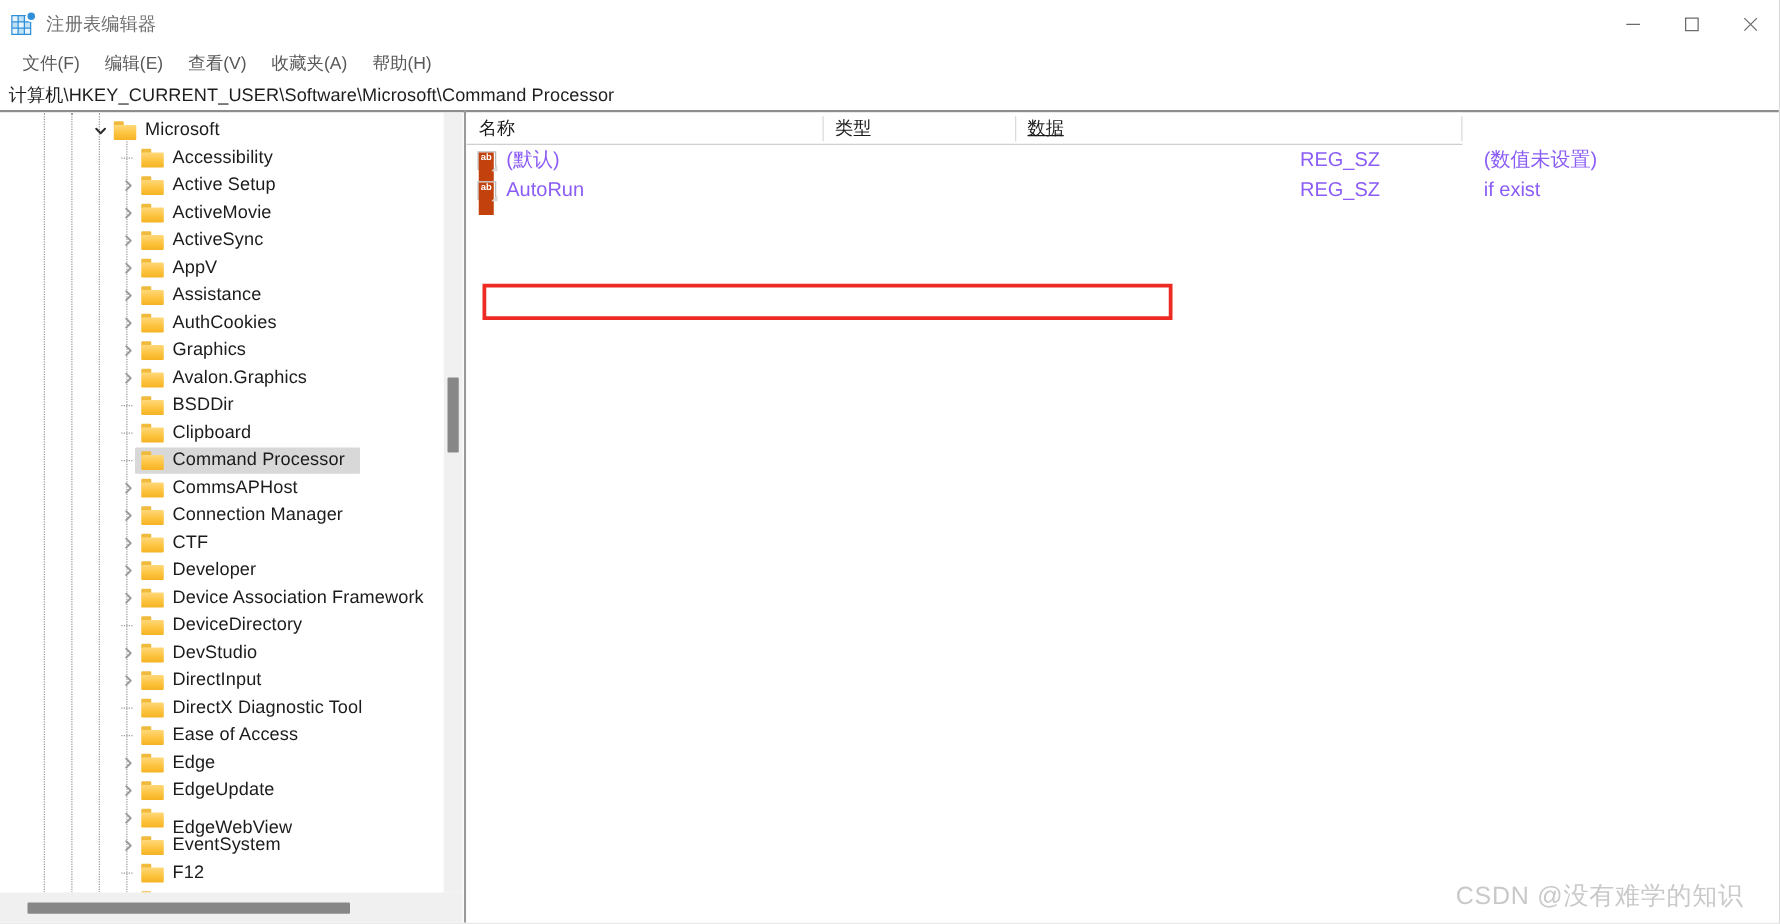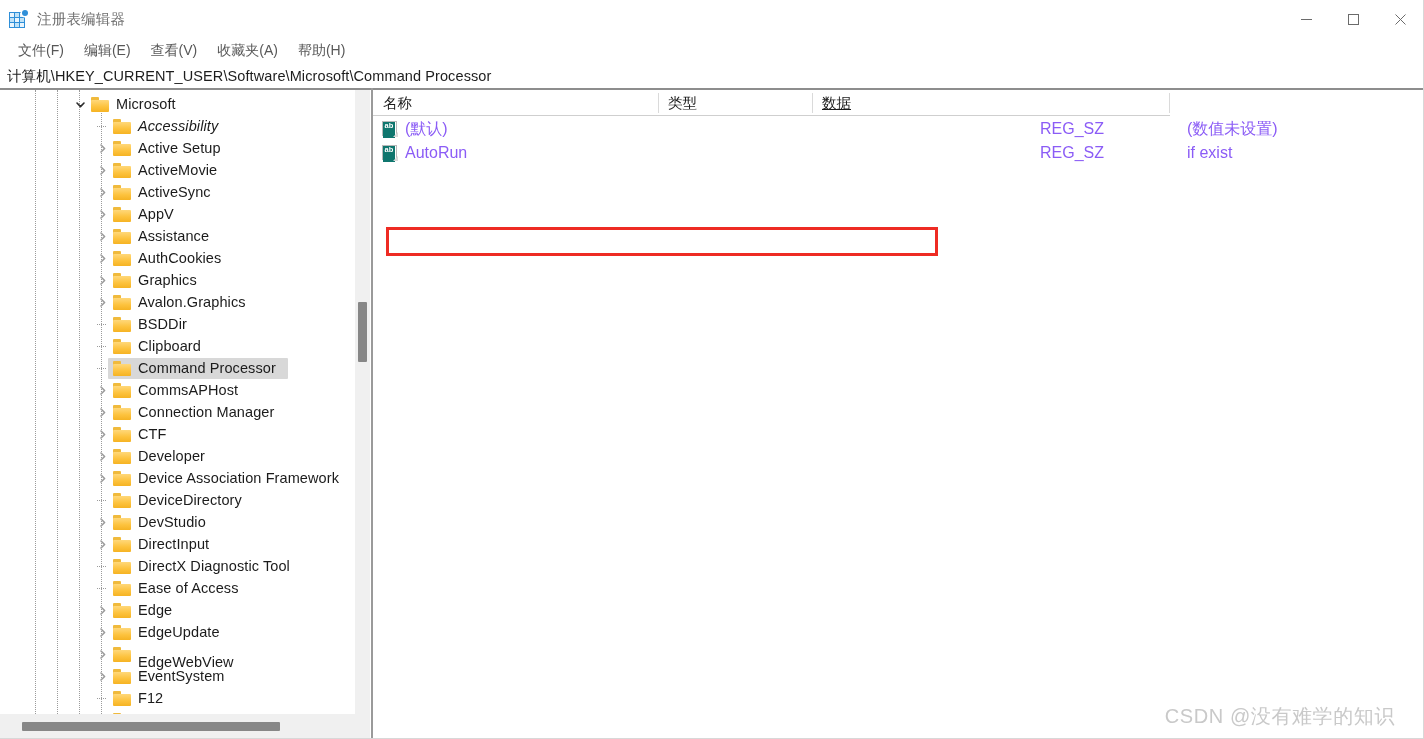--- a/index.html
+++ b/index.html
@@ -348,22 +348,22 @@
   .val-icon .page {
     position: absolute;
     left: 0; top: 0;
     width: 15px; height: 15px;
     background: #ffffff;
     border: 1px solid #b9b9b9;
   }
   .val-icon .ab {
     position: absolute;
     left: 1px; top: 1px;
-    width: 12px; height: 16px;
-    background: #0f766e;
+    width: 12px; height: 26px;
+    background: #c2410c;
     color: #ffffff;
     font-size: 7.5px;
     font-weight: bold;
     line-height: 8px;
     text-align: center;
     font-family: "Liberation Sans", sans-serif;
   }
   .val-icon .fold {
     position: absolute;
     right: 0; bottom: 0;
@@ -489,21 +489,21 @@
                 <div class="tree-label" style="left: 116px;">Microsoft</div>
               </div>
               <div class="tree-row">
                 <div class="elbow" style="left: 94px;">
                   <div class="dash"></div>
                 </div>
                 <div class="folder" style="left: 113px; top: 4px;">
                   <div class="tab"></div>
                   <div class="body"></div>
                 </div>
-                <div class="tree-label" style="left: 138px; font-style: italic;">Accessibility</div>
+                <div class="tree-label" style="left: 138px;">Accessibility</div>
               </div>
               <div class="tree-row">
                 <div class="twisty" style="left: 94px;">
                   <svg width="11" height="11" viewBox="0 0 11 11">
                     <polyline points="4,2 7.6,5.5 4,9" fill="none" stroke="#9a9a9a" stroke-width="1.6" stroke-linecap="round" stroke-linejoin="round"></polyline>
                   </svg>
                 </div>
                 <div class="folder" style="left: 113px; top: 4px;">
                   <div class="tab"></div>
                   <div class="body"></div>

